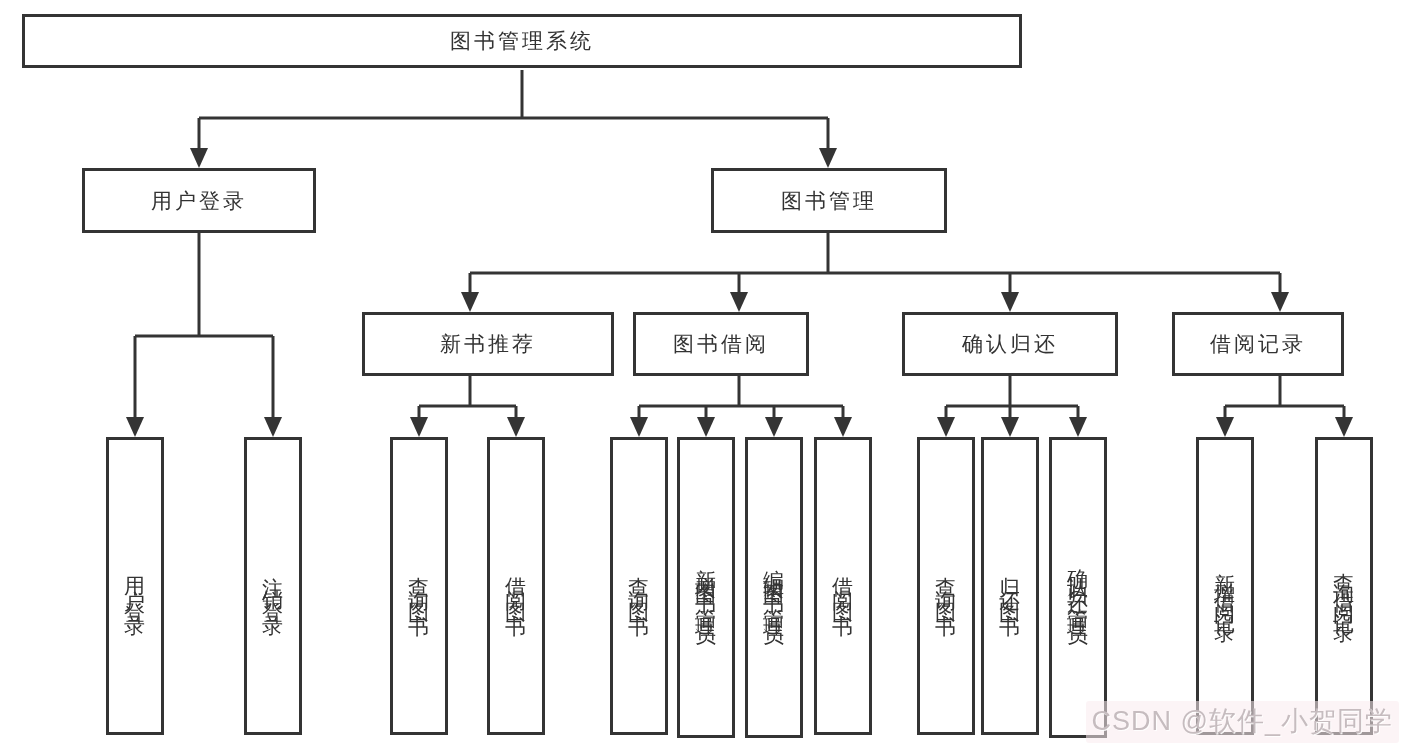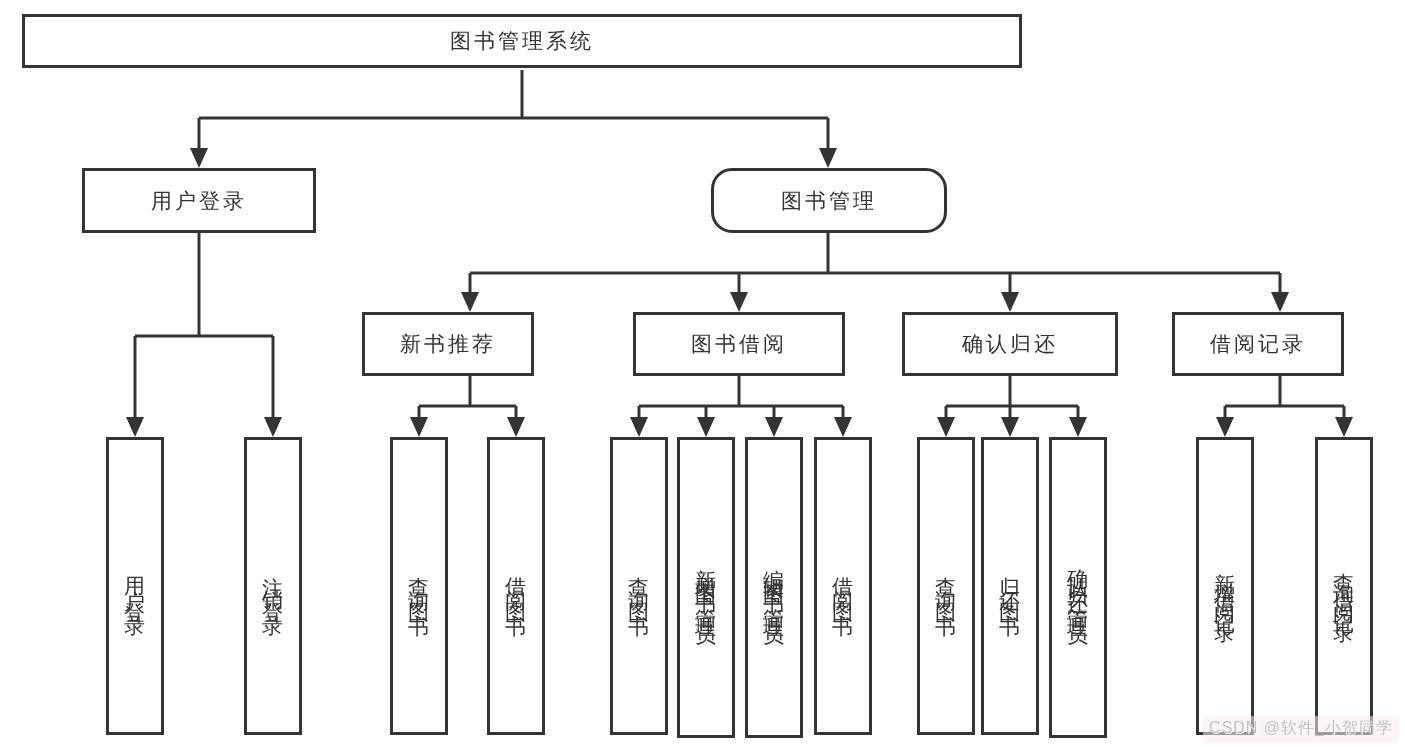--- a/index.html
+++ b/index.html
@@ -56,21 +56,21 @@
     line-height: 1;
     white-space: nowrap;
   }
   .len4 { letter-spacing: 13px; }
   .len6 { letter-spacing: 10px; }
   .len9 { letter-spacing: 8px; }
   #watermark {
     position: absolute;
     right: 6px;
     bottom: 4px;
-    font-size: 16px;
+    font-size: 27px;
     letter-spacing: 1px;
     color: #c6bcbf;
     background: rgba(249, 235, 239, 0.55);
     padding: 2px 6px 4px 6px;
     border-radius: 3px;
     text-shadow: 1px 1px 0 rgba(255,255,255,0.9);
     z-index: 5;
     white-space: nowrap;
   }
 </style>
@@ -141,24 +141,24 @@
       <polygon points="1001,417 1019,417 1010,437"></polygon>
       <polygon points="1069,417 1087,417 1078,437"></polygon>
       <polygon points="1216,417 1234,417 1225,437"></polygon>
       <polygon points="1335,417 1353,417 1344,437"></polygon>
     </g>
   </svg>
 
   <div class="node" style="left:22px; top:14px; width:1000px; height:54px;">图书管理系统</div>
 
   <div class="node" style="left:82px; top:168px; width:234px; height:65px;">用户登录</div>
-  <div class="node" style="left:711px; top:168px; width:236px; height:65px;border-radius:21px;">图书管理</div>
-
-  <div class="node" style="left:362px; top:312px; width:172px; height:64px;">新书推荐</div>
-  <div class="node" style="left:633px; top:312px; width:212px; height:64px;">图书借阅</div>
+  <div class="node" style="left:711px; top:168px; width:236px; height:65px;">图书管理</div>
+
+  <div class="node" style="left:362px; top:312px; width:252px; height:64px;">新书推荐</div>
+  <div class="node" style="left:633px; top:312px; width:176px; height:64px;">图书借阅</div>
   <div class="node" style="left:902px; top:312px; width:216px; height:64px;">确认归还</div>
   <div class="node" style="left:1172px; top:312px; width:172px; height:64px;">借阅记录</div>
 
   <div class="leaf" style="left:106px;">
     <span class="vtext len4">用户登录</span>
   </div>
   <div class="leaf" style="left:244px;">
     <span class="vtext len4">注销登录</span>
   </div>
 

